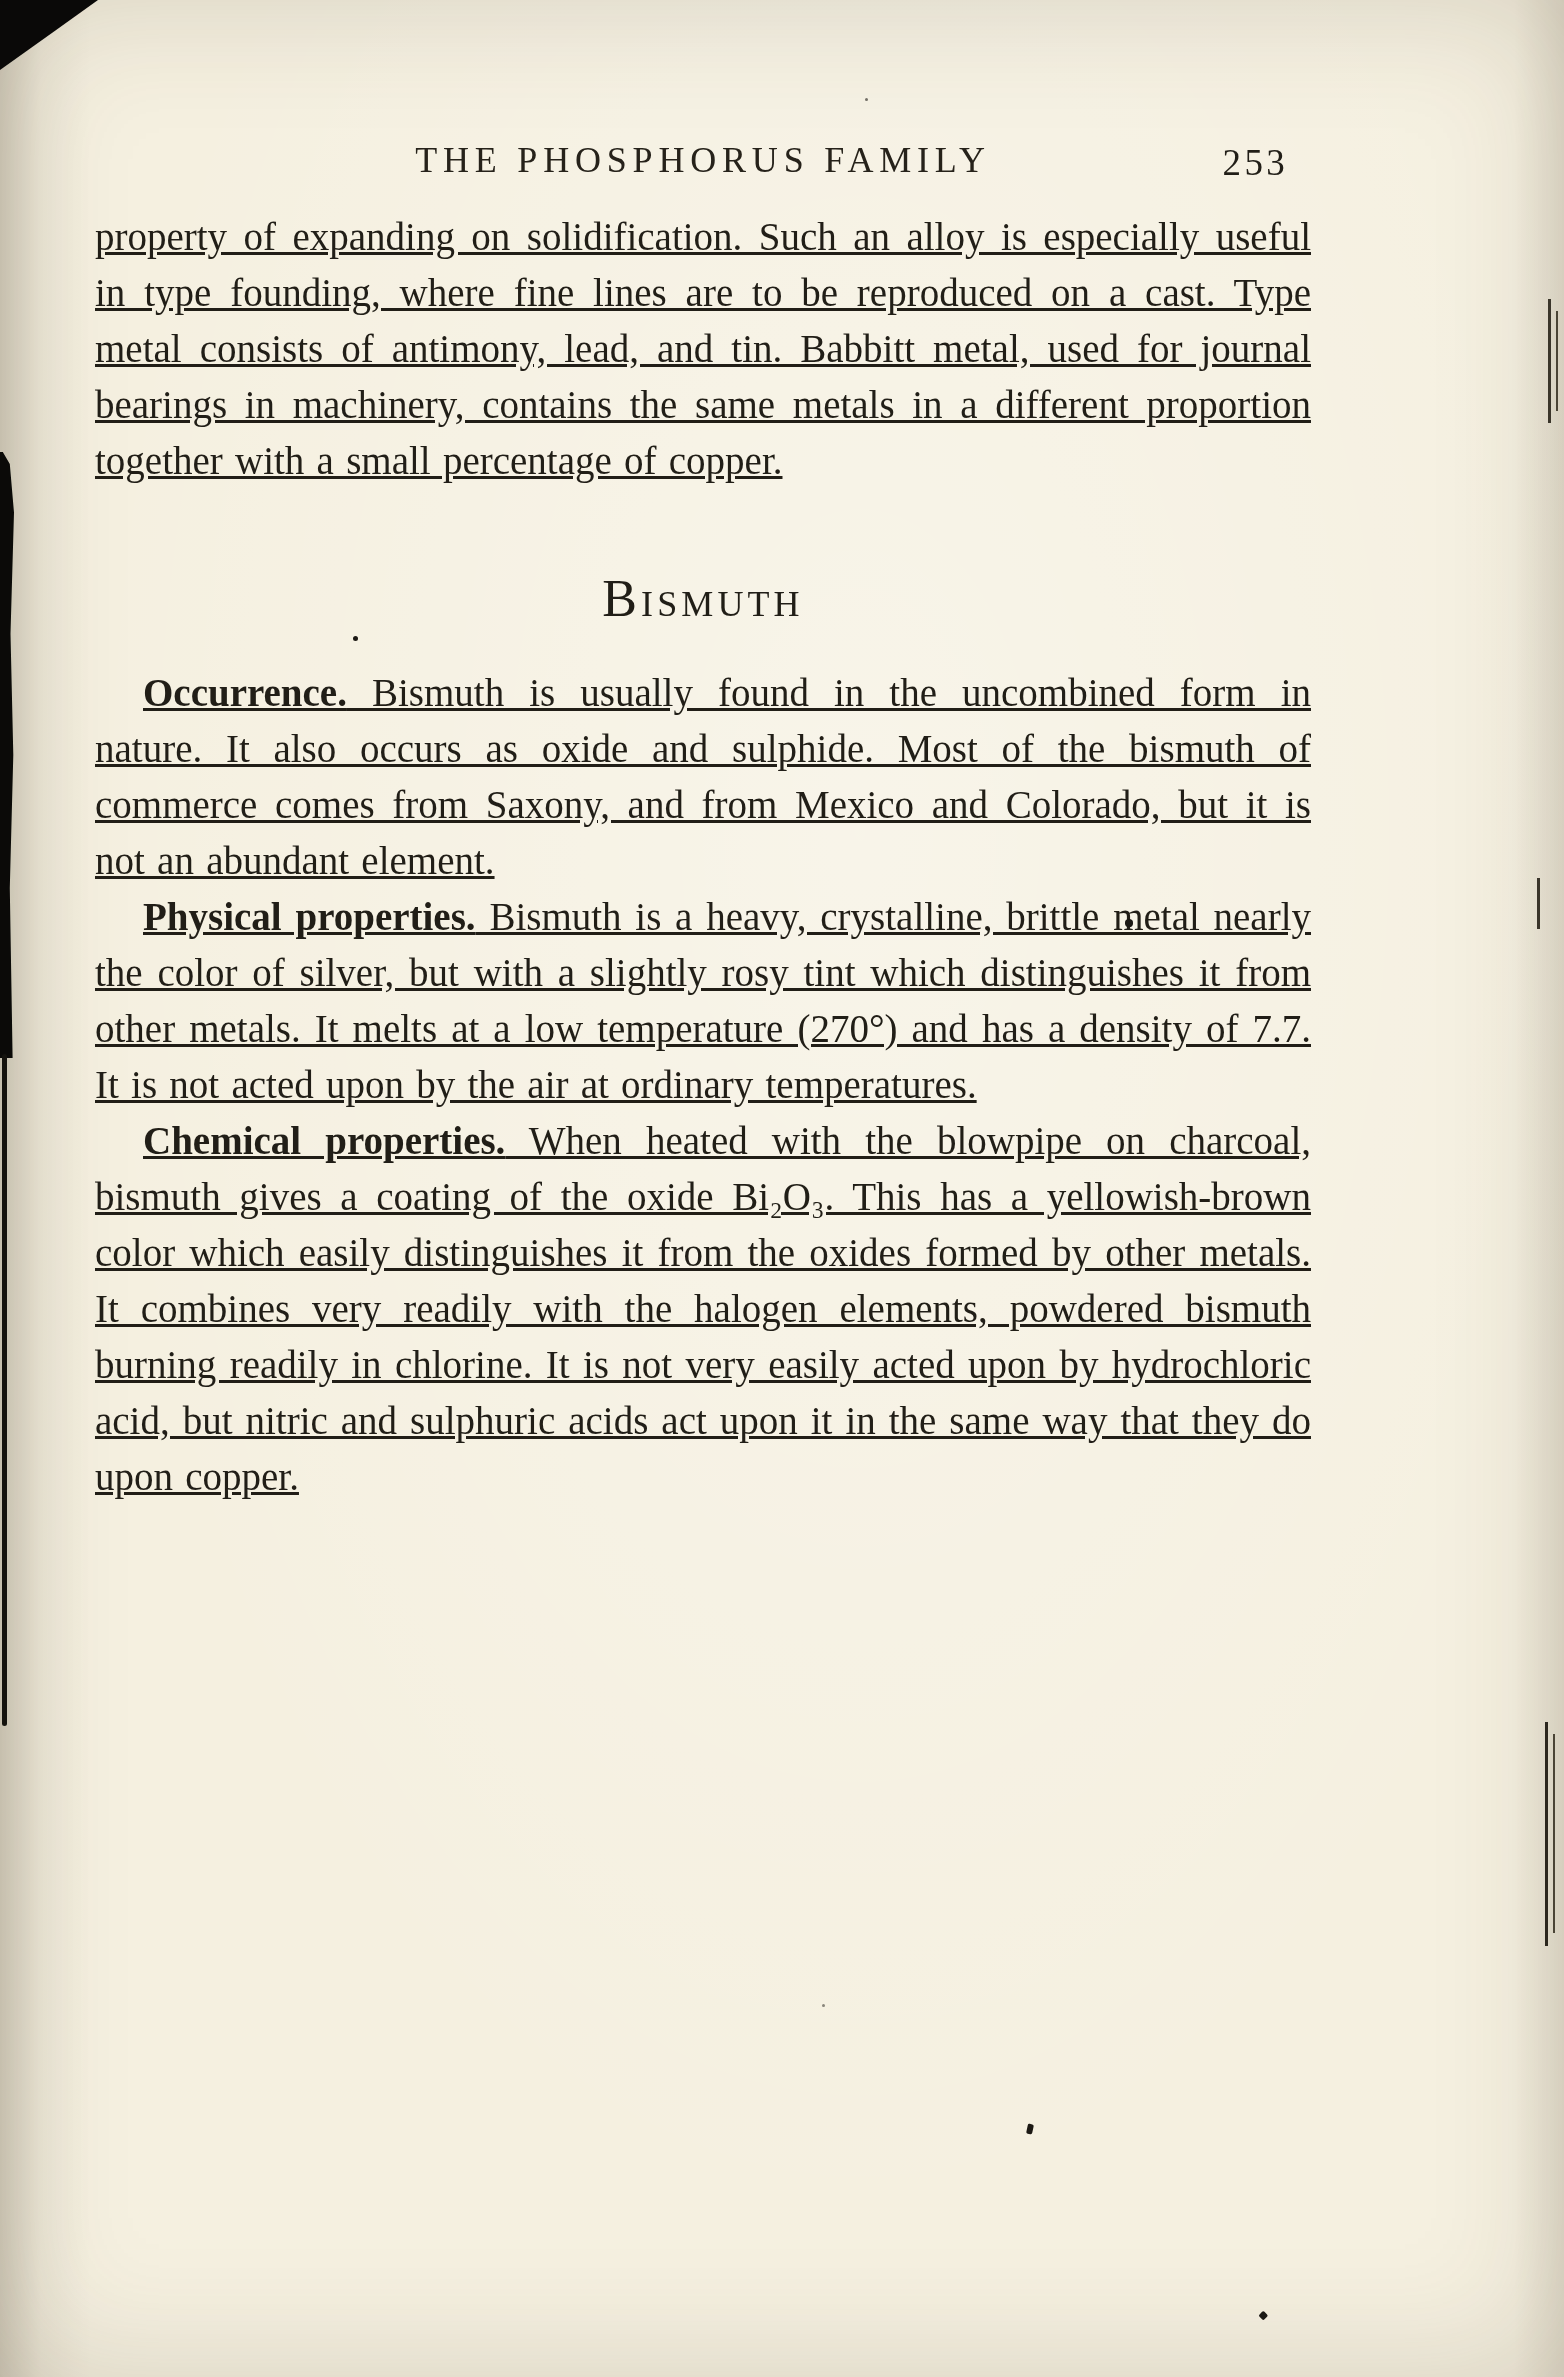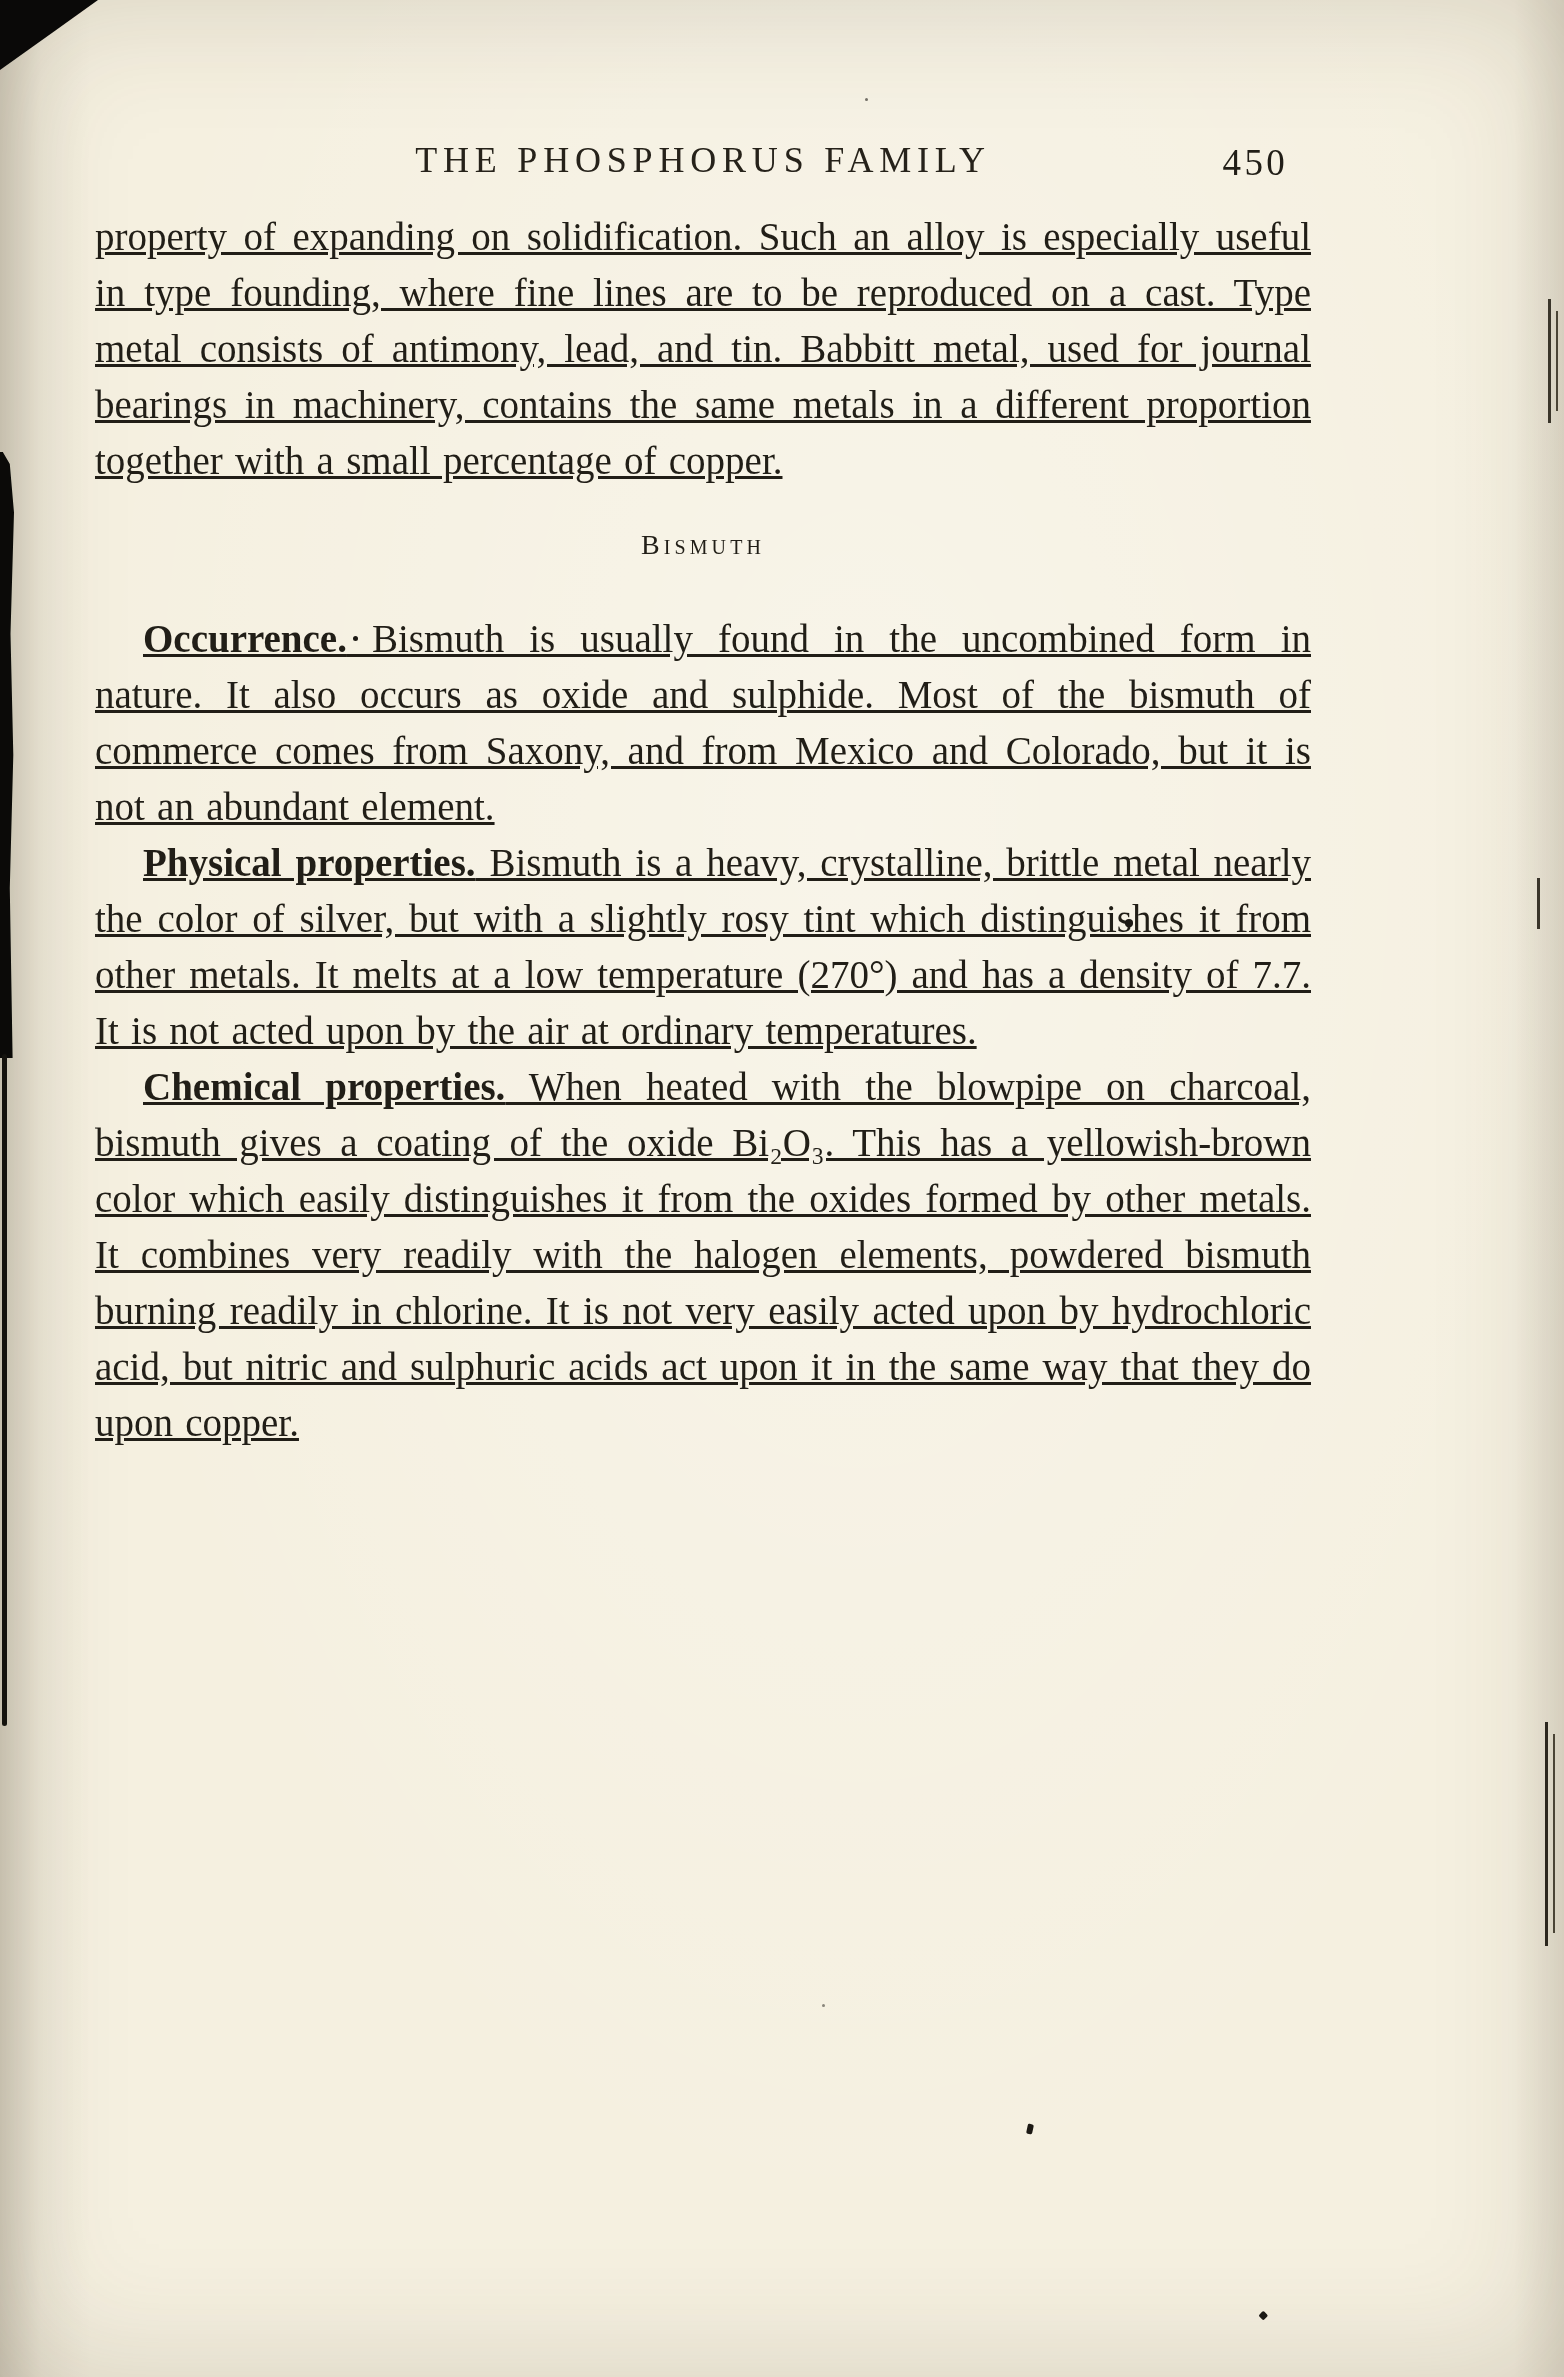--- a/index.html
+++ b/index.html
@@ -55,26 +55,26 @@
     font-size: 39px;
     line-height: 56px;
     text-align: justify;
     word-spacing: 2.5px;
   }
   .para { margin: 0; text-decoration: underline; }
   .para.indent { text-indent: 48px; }
   .para b { font-family: "Liberation Serif", serif; font-weight: bold; }
   .section-heading {
     font-weight: normal;
-    font-size: 28px;
+    font-size: 52px;
     line-height: 56px;
     text-align: center;
     font-variant: small-caps;
     letter-spacing: 4.1px;
-    margin: 28px 0 38px 0;
+    margin: 82px 0 38px 0;
   }
 
   
   .artifact { position: absolute; background: #0e0d0a; }
   .corner-fold {
     top: 0; left: 0; width: 98px; height: 70px;
     background: #0a0908;
     clip-path: polygon(0 0, 100% 0, 58% 42%, 0 100%);
   }
   .binding-streak-thick {
@@ -100,21 +100,21 @@
   .speck-5 { top: 98px;  left: 865px; width: 3.3px;  height: 3.3px; opacity: .6; }
   .speck-6 { top: 2004px; left: 822px;  width: 3.3px;  height: 3.3px; opacity: .5; }
 </style>
 </head>
 <body>
 
 <div class="page">
 
   <div class="header">
     <span class="running-title">THE PHOSPHORUS FAMILY</span>
-    <span class="page-number">450</span>
+    <span class="page-number">253</span>
   </div>
 
   <div class="body-block">
 
     <p class="para">
       <span>property of expanding on solidification. Such an alloy is especially useful in type founding, where fine lines are to be reproduced on a cast. Type metal consists of antimony, lead, and tin. Babbitt metal, used for journal bearings in machinery, contains the same metals in a different proportion together with a small percentage of copper.</span>
     </p>
 
     <h2 class="section-heading">Bismuth</h2>
 

